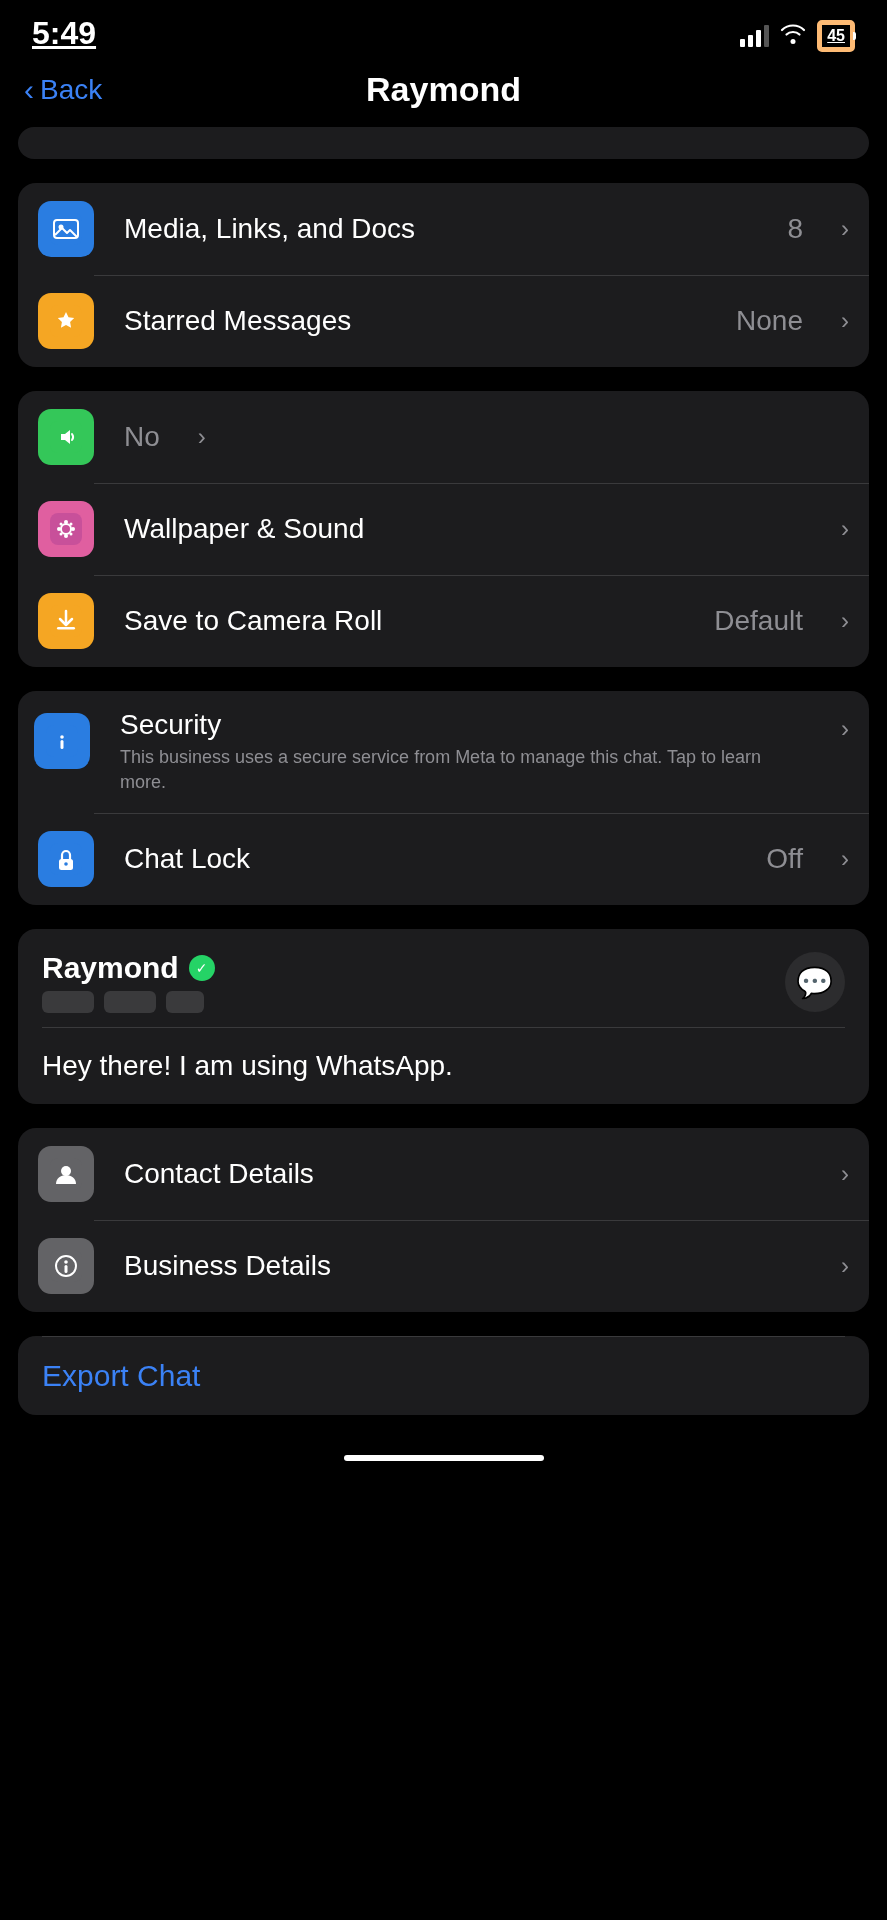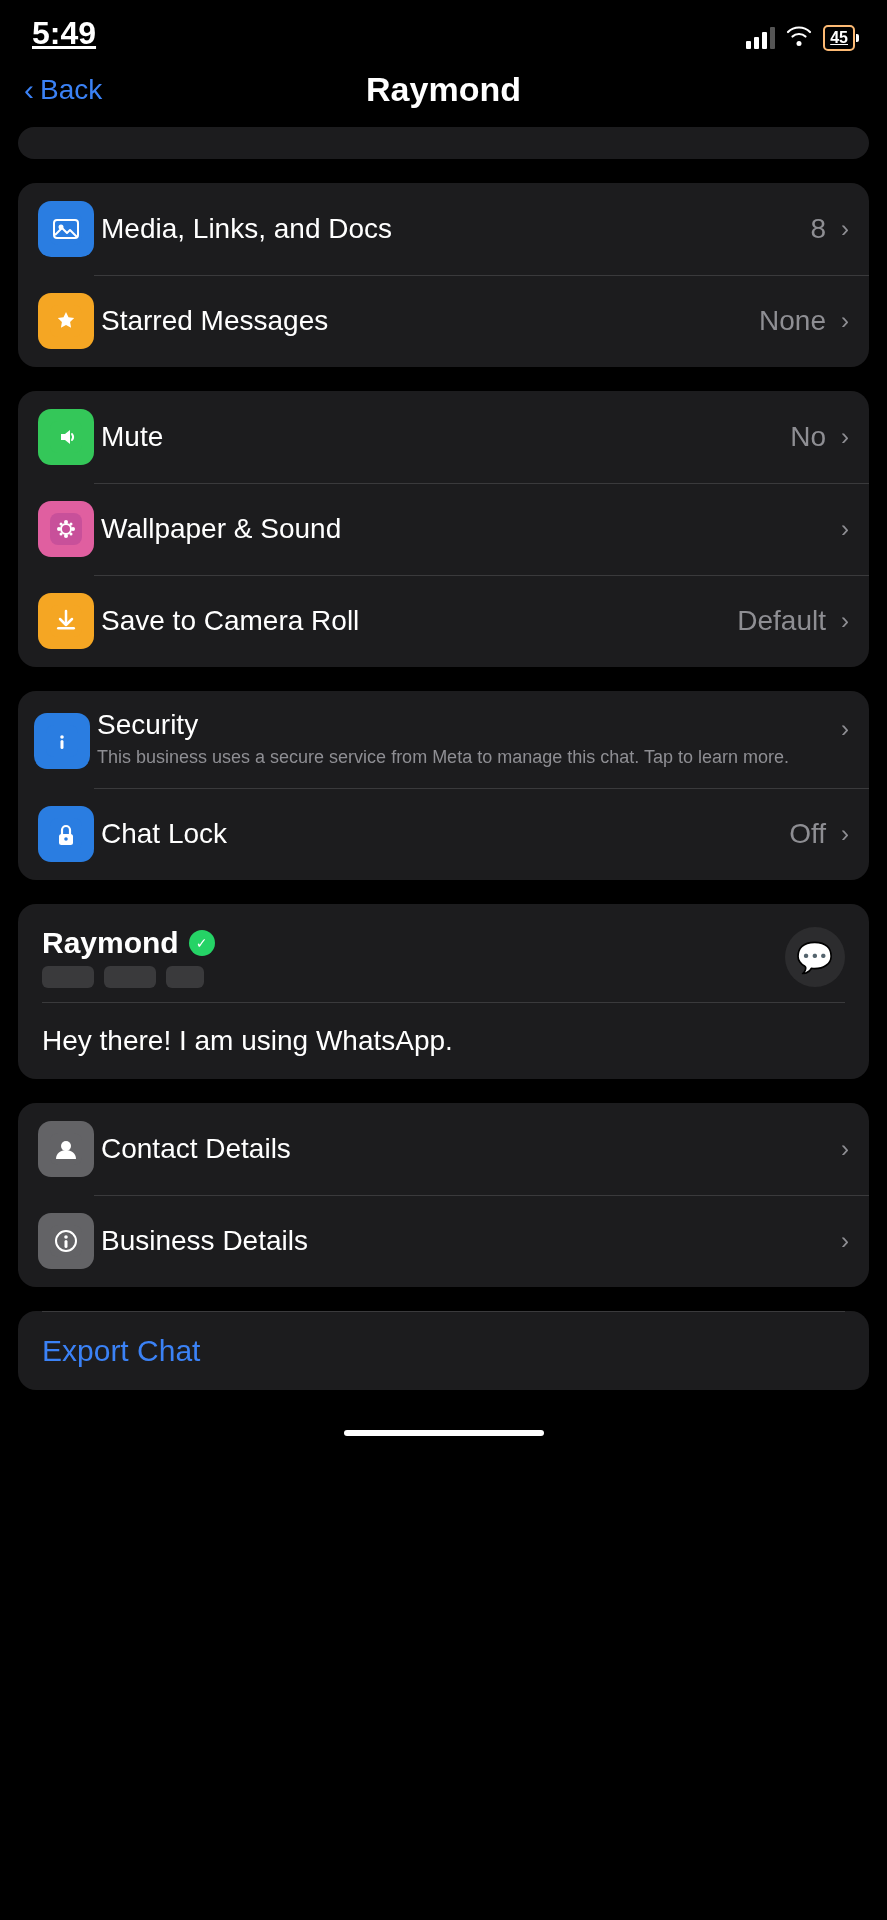--- a/index.html
+++ b/index.html
@@ -42,21 +42,21 @@
     .signal-bar {
       background: #fff;
       border-radius: 1px;
       width: 5px;
     }
     .wifi-icon {
       font-size: 22px;
       color: #fff;
     }
     .battery-box {
-      border: 2px solid #fdba74;
+      border: 5px solid #fdba74;
       border-radius: 5px;
       padding: 2px 5px;
       font-size: 16px;
       font-weight: 600;
       color: #fff;
       position: relative;
     }
     .battery-box::after {
       content: '';
       position: absolute;
@@ -111,21 +111,21 @@
     .section {
       background: #1c1c1e;
       border-radius: 18px;
       overflow: hidden;
     }
 
     .row {
       display: flex;
       align-items: center;
       padding: 18px 20px;
-      gap: 7px;
+      gap: 30px;
       cursor: pointer;
       position: relative;
     }
     .row + .row::before {
       content: '';
       position: absolute;
       top: 0;
       left: 76px;
       right: 0;
       height: 1px;
@@ -375,23 +375,20 @@
   </div>
 
   <div class="section">
     <div class="row">
       <div class="row-icon icon-green">
         <svg width="32" height="32" viewBox="0 0 32 32" fill="none">
           <rect width="32" height="32" rx="8" fill="#34c759"></rect>
           <path d="M11 13v6h4l5 4V9l-5 4h-4z" fill="#fff"></path>
           <path d="M22 13a5 5 0 0 1 0 6" stroke="#fff" stroke-width="2" fill="none" stroke-linecap="round"></path>
         </svg>
-      </div>
-      <div class="row-content">
-        <span class="row-label">Mute</span>
       </div>
       <span class="row-value">No</span>
       <span class="row-chevron">›</span>
     </div>
     <div class="row">
       <div class="row-icon icon-pink">
         <svg width="32" height="32" viewBox="0 0 32 32" fill="none">
           <rect width="32" height="32" rx="8" fill="#c8509a"></rect>
           <circle cx="16" cy="16" r="5" fill="none" stroke="#fff" stroke-width="2"></circle>
           <circle cx="16" cy="9" r="2" fill="#fff"></circle>

